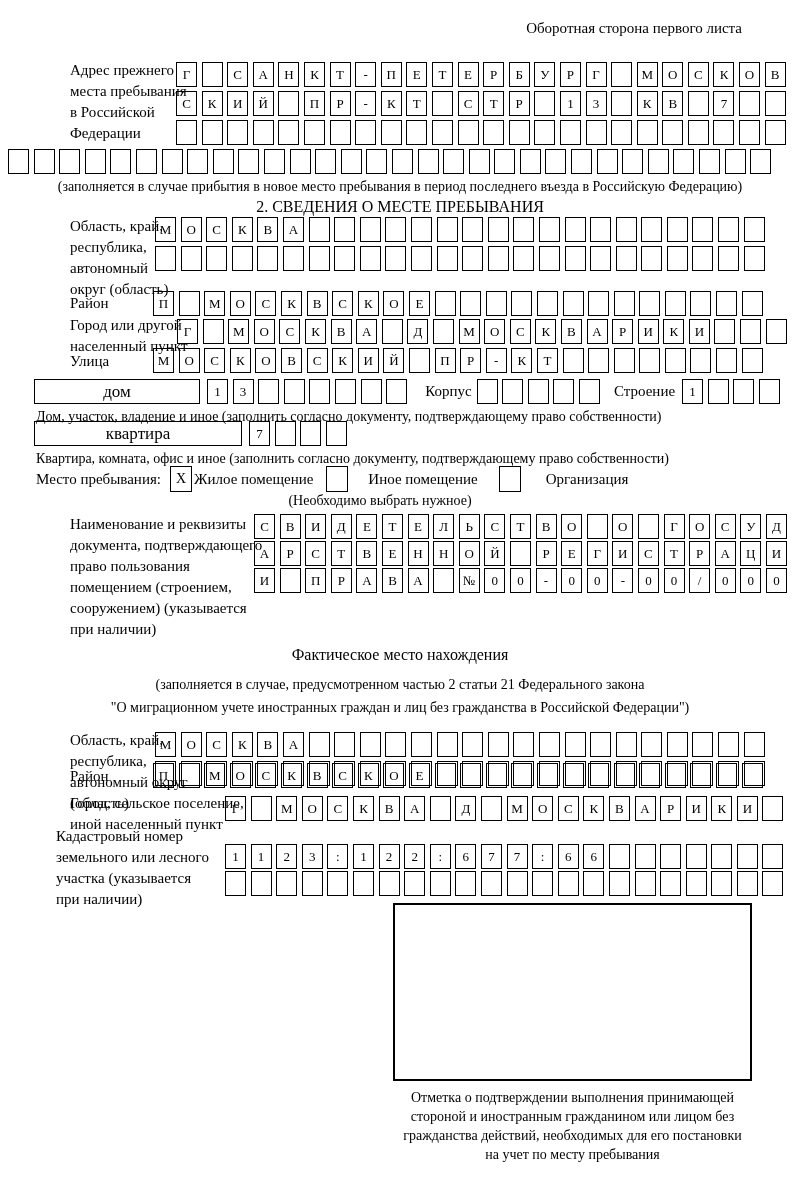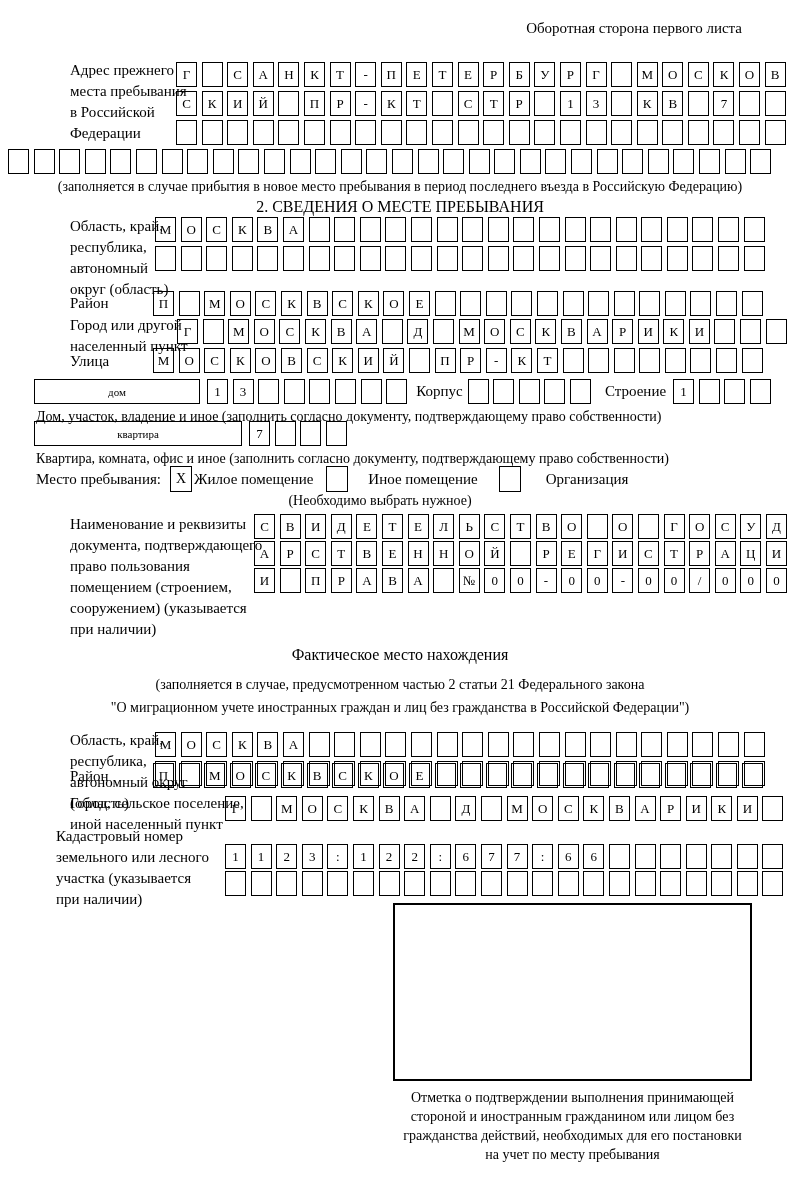--- a/index.html
+++ b/index.html
@@ -8,21 +8,21 @@
   .abs{position:absolute}
   .lbl{font-size:15px;line-height:21px;white-space:pre-line}
   .cap{font-size:14px;line-height:18px}
   .title{font-size:16px;font-weight:normal;text-align:center;width:100%}
   .center{text-align:center;width:100%}
   .boxrow{position:absolute;display:flex;gap:4.6px;align-items:flex-start}
   .cb{flex:0 0 auto;width:21px;height:25px;border:1.6px solid #000;box-sizing:border-box;
       display:flex;align-items:center;justify-content:center;font-size:13px;line-height:1;
       font-family:"Liberation Serif","DejaVu Serif",serif}
   .bigbox{height:25px;border:1.6px solid #000;box-sizing:border-box;display:flex;
-      align-items:center;justify-content:center;font-size:11px}
+      align-items:center;justify-content:center;font-size:17px}
   .inline-lbl{font-size:15px;white-space:nowrap;display:flex;align-items:center}
   .flexrow{position:absolute;display:flex;align-items:center}
   .chk{width:22px;height:26px;border:1.6px solid #000;box-sizing:border-box;display:flex;
       align-items:center;justify-content:center;font-size:14px}
   .stamp{position:absolute;border:2px solid #000;box-sizing:border-box;background:#fff}
   .pre{white-space:pre-line}
 </style>
 </head>
 <body>
 
@@ -295,21 +295,21 @@
     <div style="display:flex;gap:4.6px;margin-left:7px">
         <span class="cb">1</span>
         <span class="cb">3</span>
         <span class="cb"></span>
         <span class="cb"></span>
         <span class="cb"></span>
         <span class="cb"></span>
         <span class="cb"></span>
         <span class="cb"></span>
       </div>
-    <div class="inline-lbl" style="margin-left:9px">Корпус</div>
+    <div class="inline-lbl" style="margin-left:18px">Корпус</div>
     <div style="display:flex;gap:4.6px;margin-left:5px">
         <span class="cb"></span>
         <span class="cb"></span>
         <span class="cb"></span>
         <span class="cb"></span>
         <span class="cb"></span>
       </div>
     <div class="inline-lbl" style="margin-left:14px">Строение</div>
     <div style="display:flex;gap:4.6px;margin-left:7px">
         <span class="cb">1</span>

